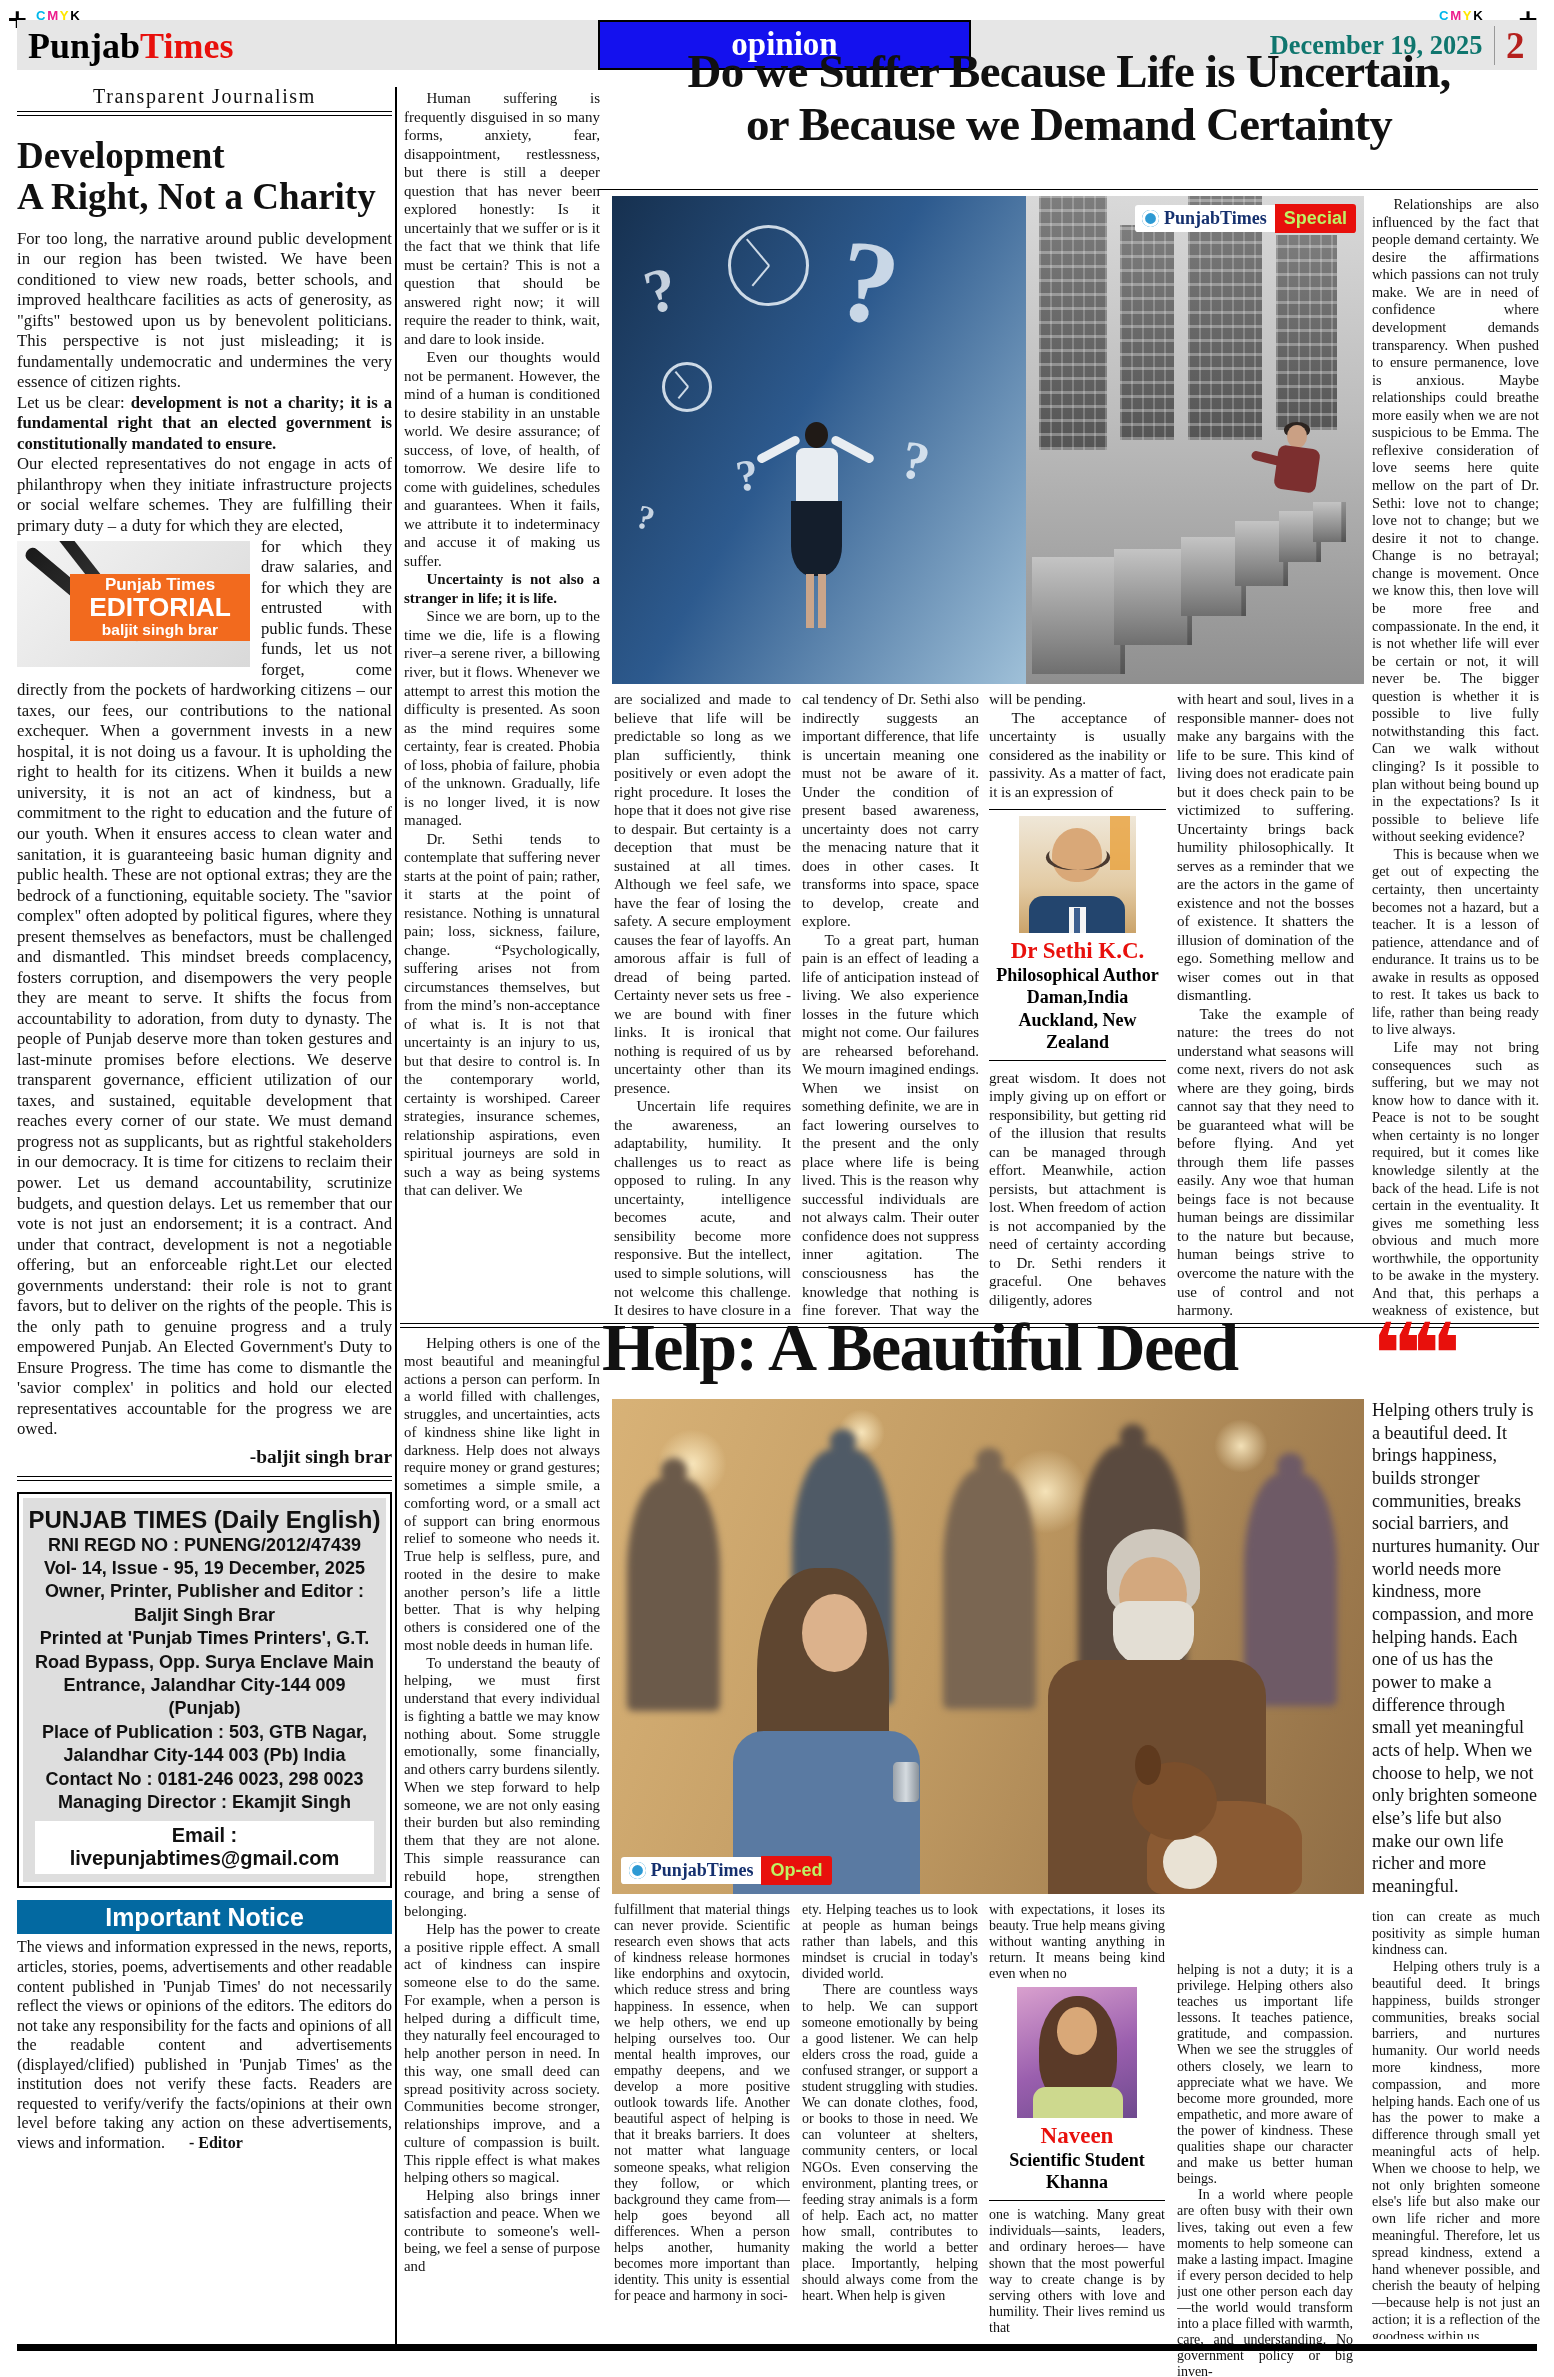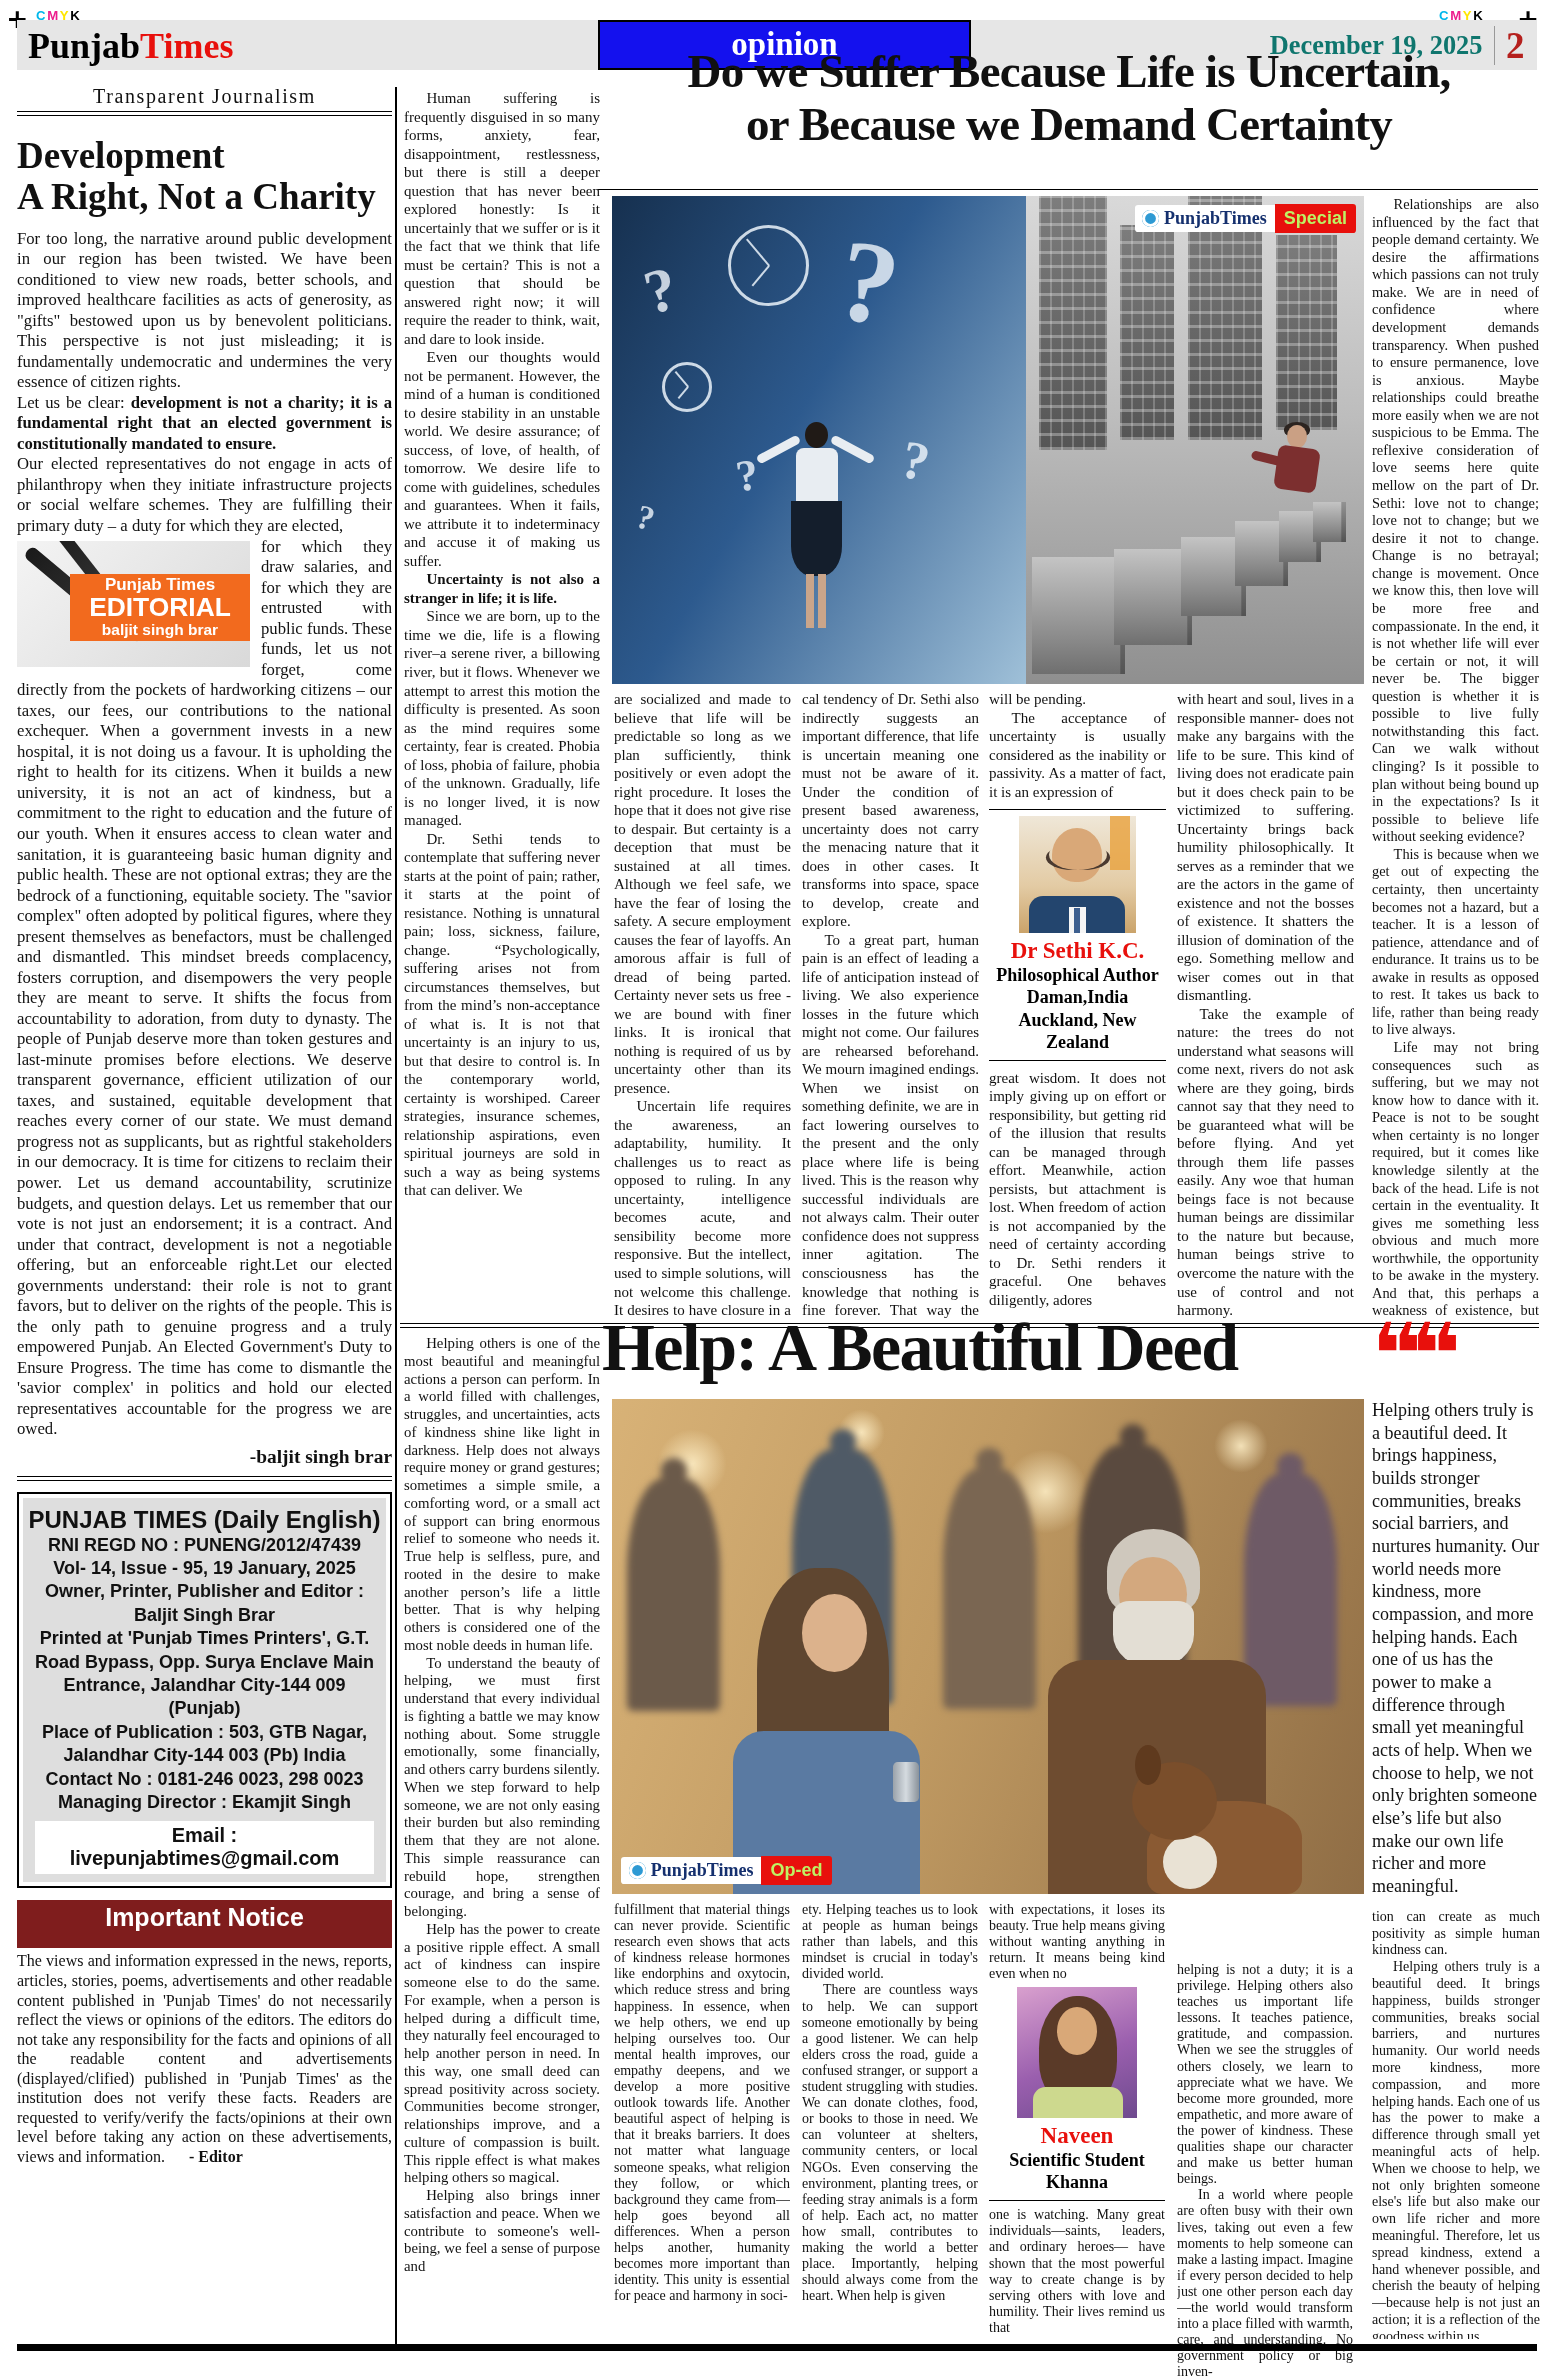--- a/index.html
+++ b/index.html
@@ -47,22 +47,22 @@
               border-top:4.7px solid transparent;border-bottom:4.7px solid transparent;}
   #sig{ text-align:right;font:bold 19.4px "Liberation Serif",serif;margin-top:6.2px;}
   
   #pubbox{border:2.3px solid #000;margin-top:11px;padding:3.9px;}
   #pubinner{background:#dedede;text-align:center;font-family:"Liberation Sans",sans-serif;
             padding:7.8px 4.7px 6.2px 4.7px;}
   #pubinner .title{font:bold 24px "Liberation Sans",sans-serif;}
   #pubinner .line{font:bold 18px/1.3 "Liberation Sans",sans-serif;}
   #pubemail{background:#fff;margin:6.2px 7.8px 1.6px 7.8px;padding:3.9px 0;font:bold 20px "Liberation Sans",sans-serif;}
   
-  #noticebar{margin-top:12.4px;background:#7f1d1d;color:#fff;text-align:center;
-             font:bold 25px/34px "Liberation Sans",sans-serif;height:48px;}
+  #noticebar{margin-top:12.4px;background:#0369a1;color:#fff;text-align:center;
+             font:bold 25px/34px "Liberation Sans",sans-serif;height:34px;}
   #noticetext{font-size:16px;line-height:1.22;text-align:justify;margin-top:3.1px;font-family:Liberation Serif, serif;}
   #noticetext .ed{font-weight:bold;margin-left:20px;}
   
   #mainhead{position:absolute;left:598px;top:45px;width:942px;text-align:center;
             font:bold 47px/1.12 "Liberation Serif",serif;letter-spacing:-0.8px;}
   #mainheadrule{position:absolute;left:598px;top:189px;width:940px;border-top:1.6px solid #000;}
   #introcol{left:404px;top:89px;width:196px;height:1230px;font-size:15px;line-height:1.235;}
   .ucol{font-size:15px;line-height:1.235;}
   #colA{left:614px;top:690px;width:177px;height:628px;}
   #colB{left:802px;top:690px;width:177px;height:628px;}
@@ -239,21 +239,21 @@
       <div style="clear:both;"></div>
     </div>
     <div id="sig">-baljit singh brar</div>
     <div class="dbl" style="margin-top:7.8px;"></div>
 
     <div id="pubbox">
       <div id="pubinner">
         <div class="title">PUNJAB TIMES (Daily English)</div>
         <div>
             <div class="line">RNI REGD NO : PUNENG/2012/47439</div>
-            <div class="line">Vol- 14, Issue - 95, 19 January, 2025</div>
+            <div class="line">Vol- 14, Issue - 95, 19 December, 2025</div>
             <div class="line">Owner, Printer, Publisher and Editor : Baljit Singh Brar</div>
             <div class="line">Printed at 'Punjab Times Printers', G.T. Road Bypass, Opp. Surya Enclave Main Entrance, Jalandhar City-144 009 (Punjab)</div>
             <div class="line">Place of Publication : 503, GTB Nagar,</div>
             <div class="line">Jalandhar City-144 003 (Pb) India</div>
             <div class="line">Contact No : 0181-246 0023, 298 0023</div>
             <div class="line">Managing Director : Ekamjit Singh</div>
           </div>
         <div id="pubemail">Email : livepunjabtimes@gmail.com</div>
       </div>
     </div>

